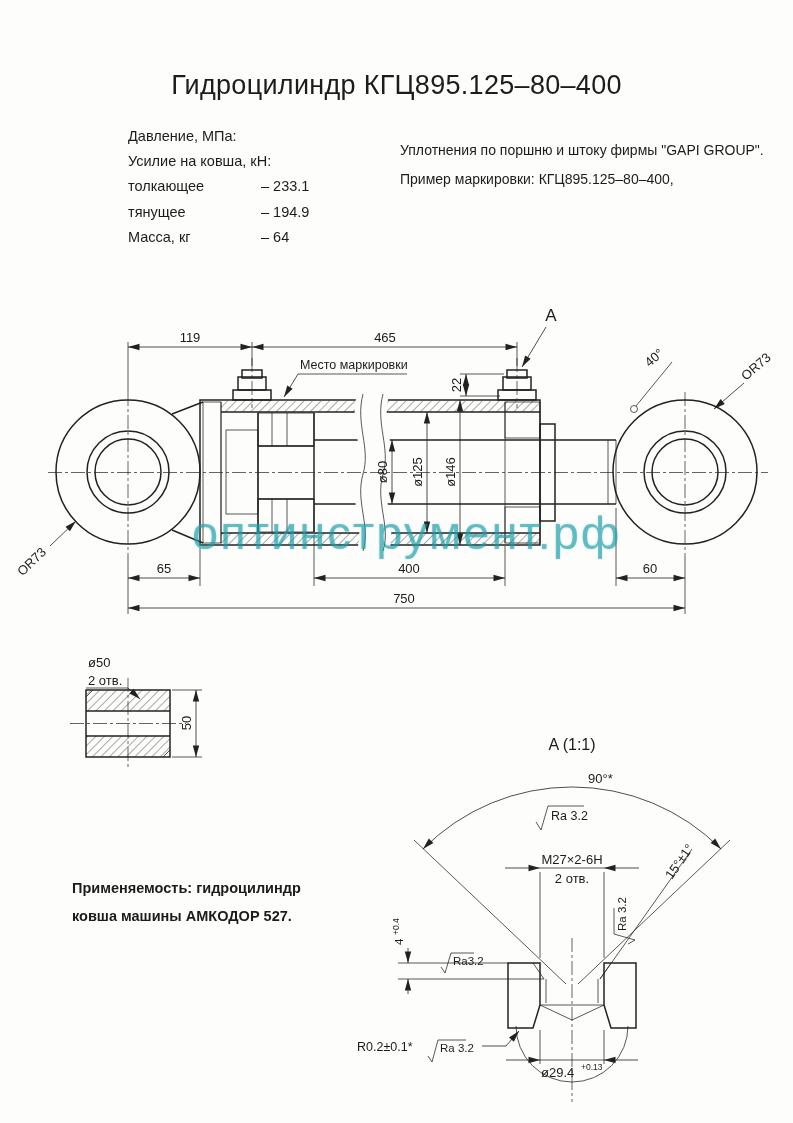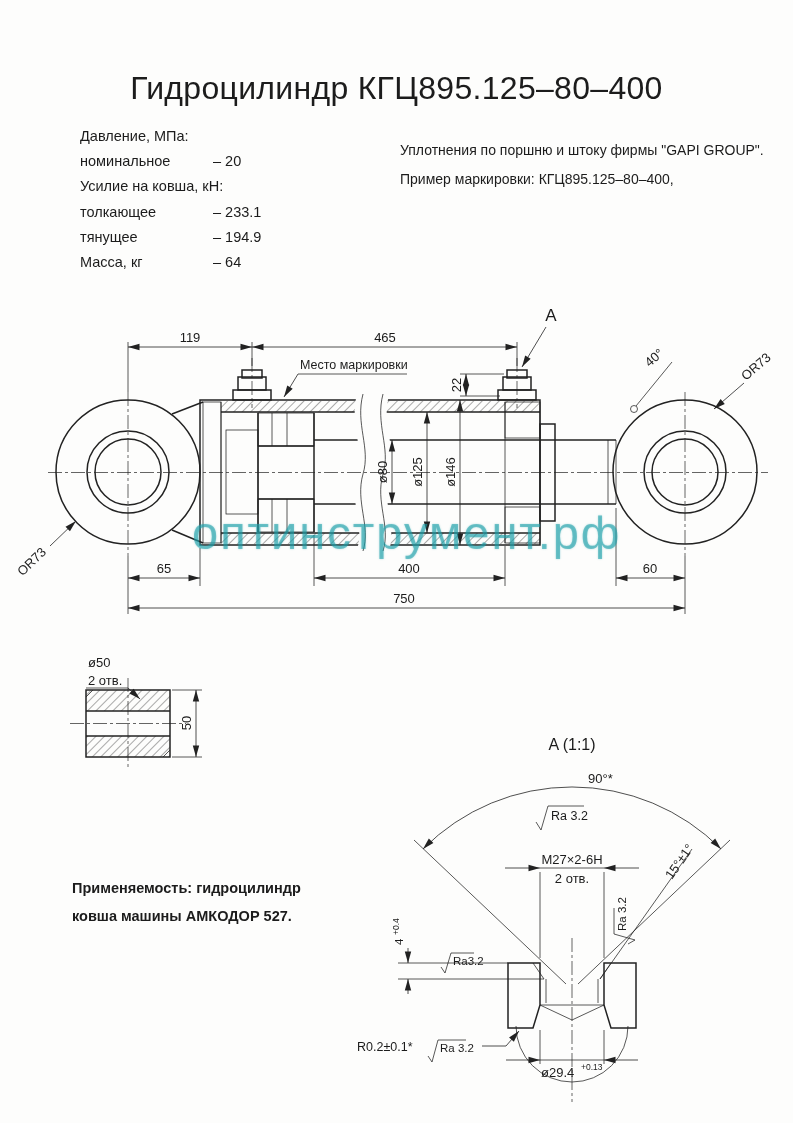--- a/index.html
+++ b/index.html
@@ -2,23 +2,23 @@
 <html><head>
 <meta charset="utf-8">
 <style>
   * { margin:0; padding:0; box-sizing:border-box; }
   html,body { width:793px; height:1123px; }
   body {
     position:relative; background:#fdfdfc; overflow:hidden;
     font-family:"Liberation Sans", sans-serif; color:#1c1c1c;
   }
   .abs { position:absolute; }
-  #title { top:70px; left:0; width:793px; text-align:center; font-size:32px; font-weight:400; letter-spacing:.3px; }
+  #title { top:70px; left:0; width:793px; text-align:center; font-size:27px; font-weight:400; letter-spacing:.3px; }
   #specs { top:124px; left:80px; font-size:14.5px; line-height:25.2px; }
-  .spec-row { display:flex; }
+  .spec-row { display:flex;margin-left:48px; }
   .spec-label { width:133px; }
   #notes { top:136px; left:400px; font-size:14px; line-height:29px; }
   #application { top:874px; left:72px; font-size:14.5px; line-height:28px;font-weight:bold; }
   #watermark {
     top:505px; left:192px; font-size:47px; letter-spacing:2px;
     color:rgba(26,158,168,.55); text-shadow:0 0 2px rgba(26,158,168,.35);
     white-space:nowrap; pointer-events:none;
   }
   svg#drawing { position:absolute; top:0; left:0; }
   svg text { font-family:"Liberation Sans", sans-serif; fill:#1c1c1c; }
@@ -285,24 +285,20 @@
   </g>
 </svg>
 
 <div id="title" class="abs">Гидроцилиндр КГЦ895.125–80–400</div>
 
 <div id="specs" class="abs">
   <div class="spec-row">
       <span>Давление, МПа:</span>
     </div>
   <div class="spec-row">
-    <span class="spec-label">номинальное</span>
-    <span>– 20</span>
-  </div>
-  <div class="spec-row">
       <span>Усилие на ковша, кН:</span>
     </div>
   <div class="spec-row">
     <span class="spec-label">толкающее</span>
     <span>– 233.1</span>
   </div>
   <div class="spec-row">
     <span class="spec-label">тянущее</span>
     <span>– 194.9</span>
   </div>

